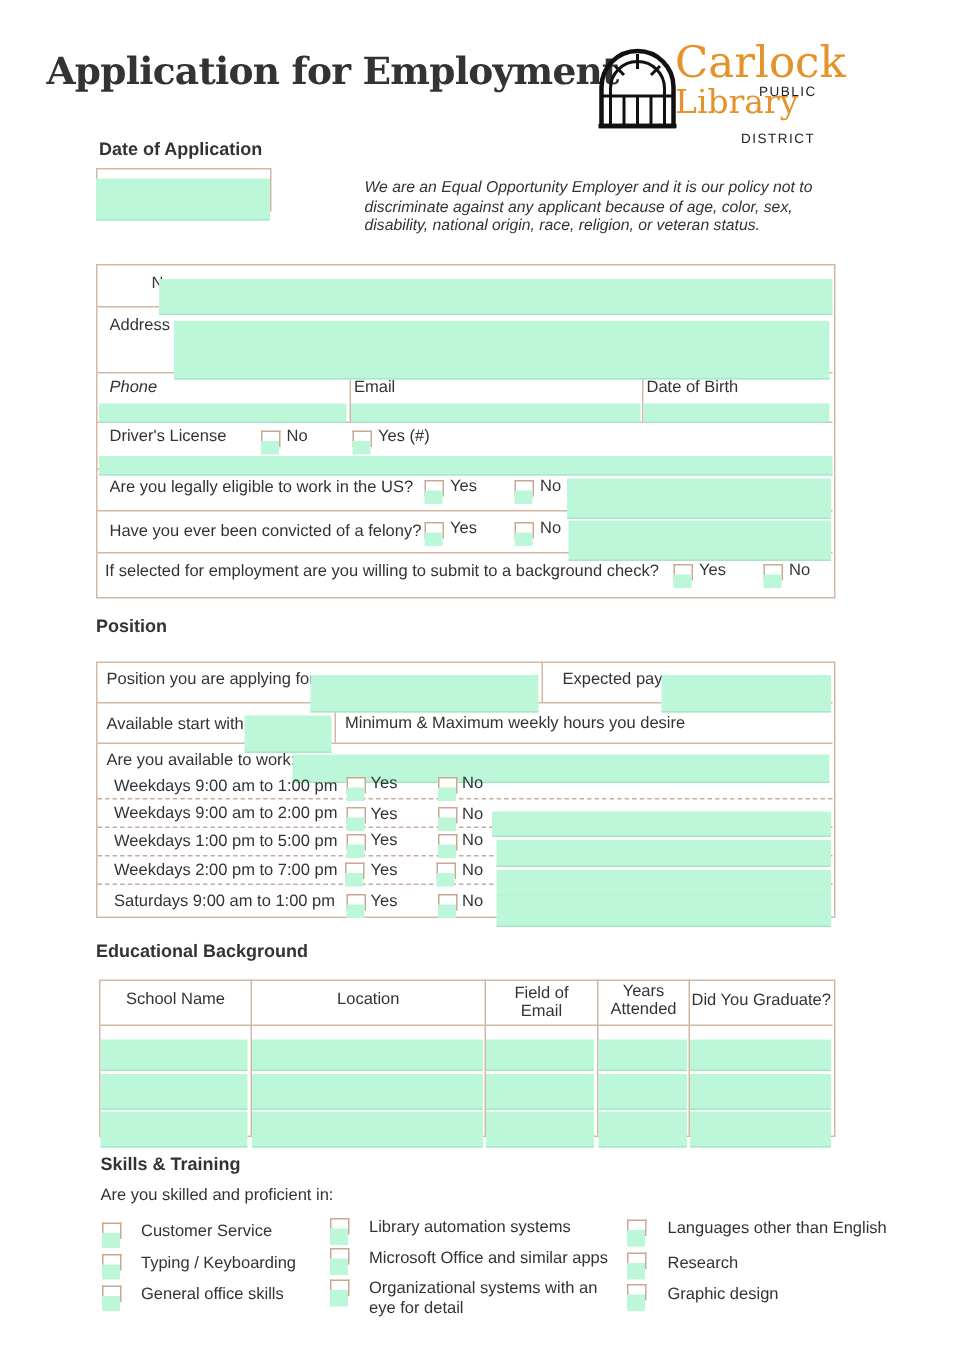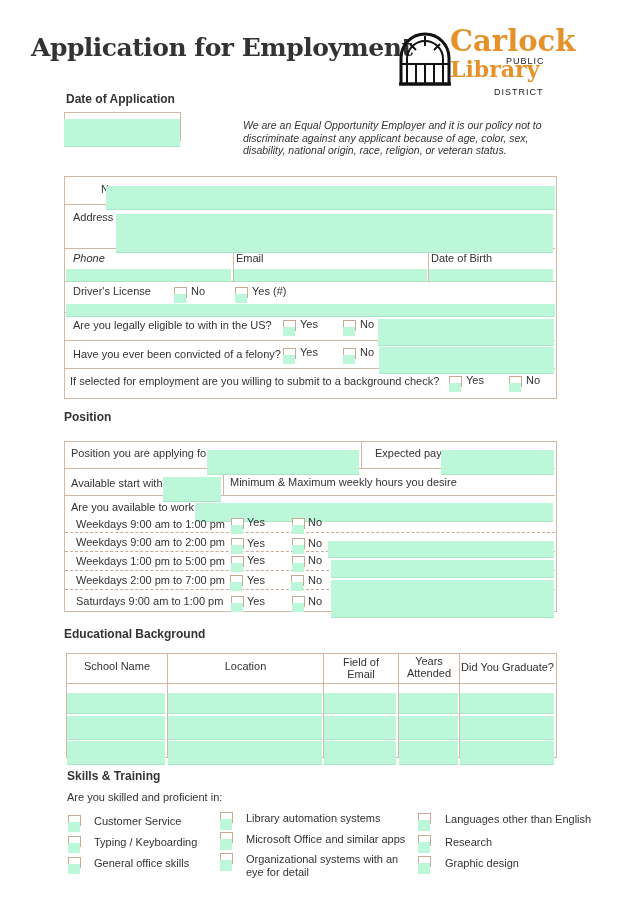--- a/index.html
+++ b/index.html
@@ -13,21 +13,21 @@
   .note { left:243px; top:119px; width:300px; font-size:10.5px; font-style:italic;
           line-height:12.5px; color:#333; }
   .fill { position:absolute; background:#bdf7da; border-bottom:1px solid #a8e6c6; }
   .box { position:absolute; border:1px solid #d4b8a6; background:#fff; }
   .hline { position:absolute; height:0; border-top:1px solid #d4b8a6; }
   .dline { position:absolute; height:0; border-top:1px dashed #c8ab98; }
   .vline { position:absolute; width:0; border-left:1px solid #d4b8a6; }
   .cb { position:absolute; width:11px; height:10px; border:1px solid #c9a992; border-bottom:none;
         background:#fff; }
   .cbf { position:absolute; width:12px; height:9px; background:#bdf7da; }
-  .logo-c { font-family:"DejaVu Serif", serif; color:#e5922b; font-weight:bold; }
+  .logo-c { font-family:"DejaVu Serif", serif; color:#e5922b; font-weight:normal; }
   .center { text-align:center; }
 </style>
 </head>
 <body>
 
 <div class="abs title">Application for Employment</div>
 
 <div class="abs" style="left:398px; top:30px; width:170px; height:70px;">
   <svg class="abs" style="left:0; top:2px;" width="54" height="54" viewBox="0 0 54 54">
     <path d="M3 52 V26 A24 24 0 0 1 51 26 V52 Z" fill="none" stroke="#111" stroke-width="3"></path>
@@ -80,21 +80,21 @@
 
 <div class="abs lbl" style="left:73px; top:285px;">Driver's License</div>
 <div class="cb" style="left:174px; top:287px;"></div>
 <div class="cbf" style="left:174px; top:294px;"></div>
 <div class="abs lbl" style="left:191px; top:285px;">No</div>
 <div class="cb" style="left:235px; top:287px;"></div>
 <div class="cbf" style="left:235px; top:294px;"></div>
 <div class="abs lbl" style="left:252px; top:285px;">Yes (#)</div>
 <div class="fill" style="left:66px; top:304px; width:489px; height:12px;"></div>
 
-<div class="abs lbl" style="left:73px; top:319px;">Are you legally eligible to with in the US?</div>
+<div class="abs lbl" style="left:73px; top:319px;">Are you legally eligible to work in the US?</div>
 <div class="cb" style="left:283px; top:320px;"></div>
 <div class="cbf" style="left:283px; top:327px;"></div>
 <div class="abs lbl" style="left:300px; top:318px;">Yes</div>
 <div class="cb" style="left:343px; top:320px;"></div>
 <div class="cbf" style="left:343px; top:327px;"></div>
 <div class="abs lbl" style="left:360px; top:318px;">No</div>
 <div class="fill" style="left:378px; top:319px; width:176px; height:26px;"></div>
 
 <div class="abs lbl" style="left:73px; top:348px;">Have you ever been convicted of a felony?</div>
 <div class="cb" style="left:283px; top:348px;"></div>

